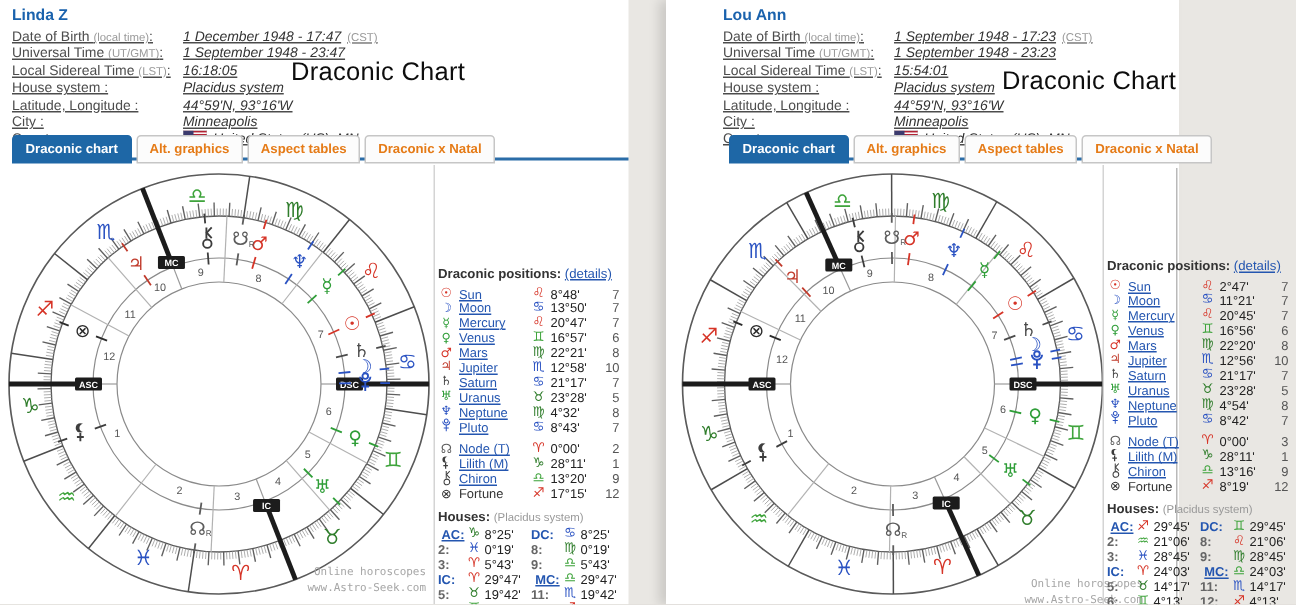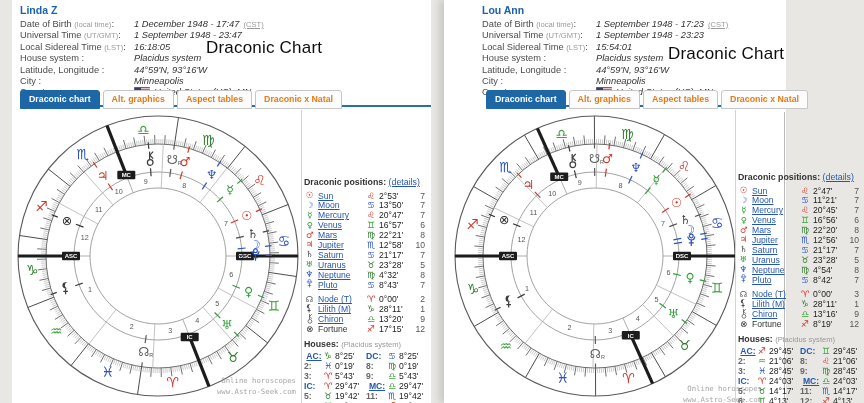--- a/index.html
+++ b/index.html
@@ -1,25 +1,25 @@
 <!DOCTYPE html>
 <html><head>
 <meta charset="utf-8">
 <style>
   html,body{margin:0;padding:0;background:#dedcd8;}
   .stage{position:relative;width:864px;height:403px;background:#e9e7e3;font-family:"Liberation Sans",sans-serif;overflow:hidden;}
   .panel{position:absolute;top:0;height:403px;background:#fff;}
-  .p0{left:12px;width:419px;}
+  .p0{left:0;width:419px;}
   .p1{left:444px;width:342px;box-shadow:-5px 0 7px rgba(0,0,0,.13);}
   .edge-line{position:absolute;right:1px;top:112px;bottom:0;width:1px;background:#b9b9b9;}
   
   .hdr{position:absolute;top:4px;}
   .p0 .hdr{left:8px;}.p1 .hdr{left:38px;}
   .person{font-size:10.5px;font-weight:bold;color:#1a62ad;margin-bottom:3px;}
-  .hrow{display:flex;font-size:9.3px;line-height:11.4px;color:#4c4c4c;white-space:nowrap;}
+  .hrow{display:flex;font-size:9.3px;line-height:11.4px;color:#4c4c4c;white-space:nowrap;text-decoration:underline;}
   .hlab{width:114px;flex:none;}
   .hnote{font-size:7.6px;color:#9a9a9a;}
   .hval{font-style:italic;color:#333;}
   .hsuf{font-size:7.6px;color:#9a9a9a;text-decoration:underline;margin-left:4px;cursor:pointer;}
   .flagwrap{display:inline-block;margin-right:4px;vertical-align:-1px;}
   
   .overlay{position:absolute;font-size:17px;color:#0d0d0d;letter-spacing:.2px;}
   .p0 .overlay{left:194px;top:38px;}
   .p1 .overlay{left:224px;top:44px;}
   
@@ -637,21 +637,21 @@
       <div class="ptitle"><b>Draconic positions:</b> <span class="plink">(details)</span></div>
       <div class="prows">
           <div class="prow">
             <span class="icon-s "><svg width="11" height="11" viewBox="-6 -6.5 12 13">
                 <g transform="translate(0,0.5)">
                   <text y="3.25" text-anchor="middle" font-family="'DejaVu Sans',sans-serif" font-size="10" fill="#d63427">☉</text>
                 </g>
               </svg></span>
             <span class="pname">Sun</span>
             <span class="sg" style="color: rgb(214, 52, 39);">♌</span>
-            <span class="deg">2°53'</span>
+            <span class="deg">8°48'</span>
             <span class="hn">7</span>
           </div>
           <div class="prow">
             <span class="icon-s "><svg width="11" height="11" viewBox="-6 -6.5 12 13">
                 <g transform="translate(0,0.5)">
                   <text y="3.25" text-anchor="middle" font-family="'DejaVu Sans',sans-serif" font-size="10" fill="#2a52c2">☽</text>
                 </g>
               </svg></span>
             <span class="pname">Moon</span>
             <span class="sg" style="color: rgb(42, 82, 194);">♋</span>

